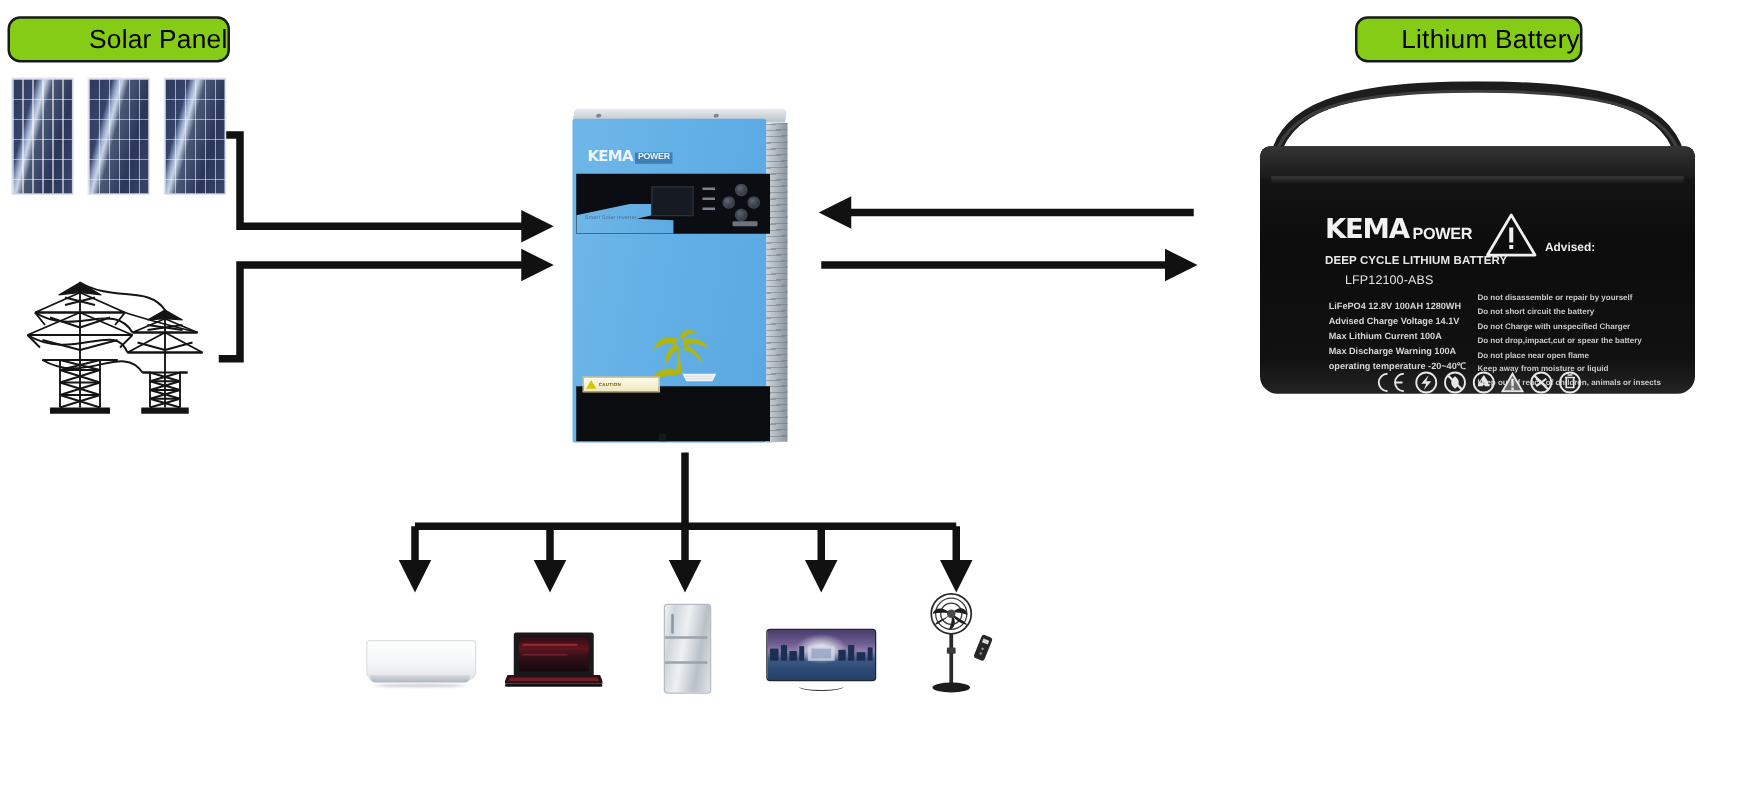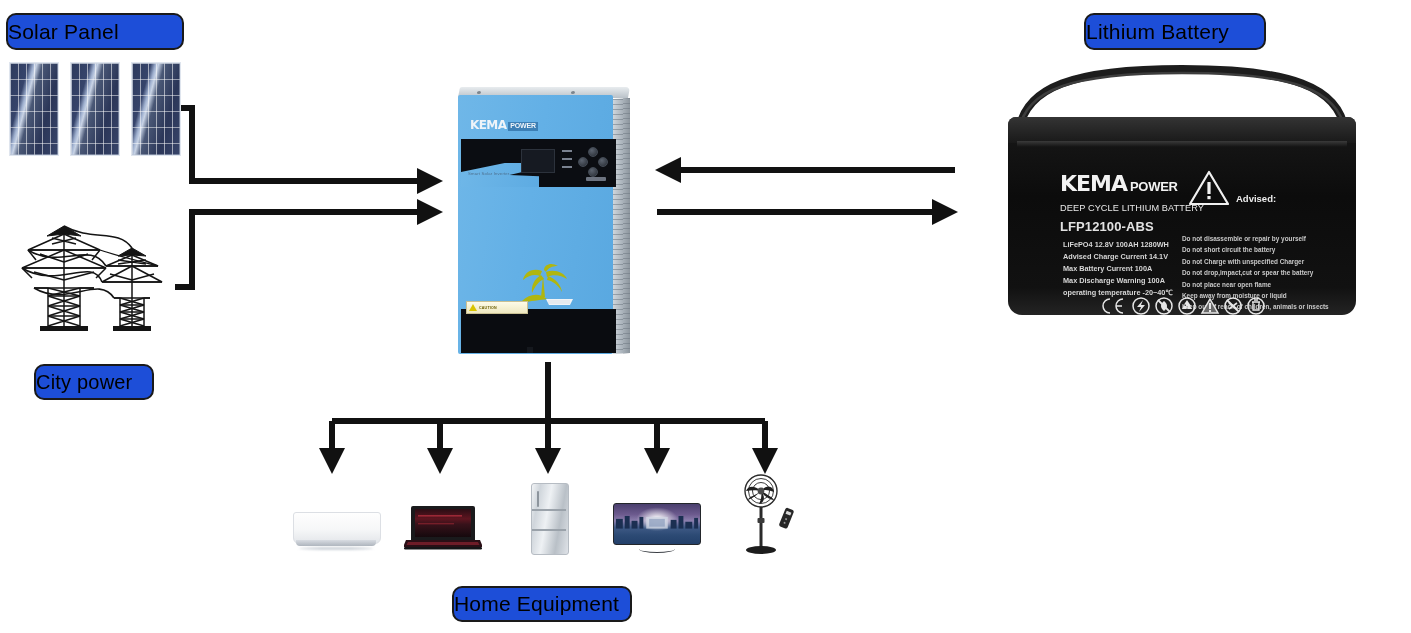--- a/index.html
+++ b/index.html
@@ -20,24 +20,24 @@
     left: 0; top: 0;
     width: 1411px;
     height: 633px;
   }
   
   .pill {
     position: absolute;
     box-sizing: border-box;
     border: 2.5px solid #1a1a1a;
     border-radius: 10px;
-    background: #1d4ed8;
+    background: #84cc16;
     display: flex;
     align-items: center;
-    justify-content: flex-start;
+    justify-content: flex-end;
     font-size: 21px;
     color: #000;
     white-space: nowrap;
     letter-spacing: 0.2px;
   }
   #pill-solar-panel   { left: 6px;   top: 13px;  width: 178px; height: 37px; }
   #pill-solar-inverter{ left: 448px; top: 13px;  width: 178px; height: 37px; }
   #pill-lithium       { left: 1084px;top: 13px;  width: 182px; height: 37px; }
   #pill-city-power    { left: 34px;  top: 364px; width: 120px; height: 36px; font-size: 20px;}
   #pill-home-equip    { left: 452px; top: 586px; width: 180px; height: 36px; }
@@ -162,25 +162,25 @@
     background: linear-gradient(to bottom,#3a3a3a,#131313);
   }
   .bat-face { position:absolute; left: 5px; top: 86px; width: 348px; height: 164px; }
   .bat-logo { position:absolute; left: 52px; top: 22px; display:flex; align-items:flex-end; gap:3px;}
   .bat-logo .k {
     font-size: 22px; font-weight: bold; color:#f2f2f2; letter-spacing:-1px; line-height:1;
     font-family:"DejaVu Sans", sans-serif;
   }
   .bat-logo .p { font-size: 13px; font-weight:bold; color:#f2f2f2; letter-spacing:-.3px; line-height:1.2;}
   .bat-title {
-    position:absolute; left: 52px; top: 52px; font-size: 9.2px; font-weight:normal;
+    position:absolute; left: 52px; top: 52px; font-size: 9.2px; font-weight:bold;
     color:#e8e8e8; letter-spacing:.1px; white-space:nowrap;
   }
   .bat-model {
-    position:absolute; left: 52px; top: 68px; font-size: 13px; font-weight:bold;
+    position:absolute; left: 68px; top: 68px; font-size: 10px; font-weight:normal;
     color:#e2e2e2; letter-spacing:.1px;
   }
   .bat-specs { position:absolute; left: 55px; top: 88px; }
   .bat-specs div { font-size: 7.3px; font-weight:bold; color:#d6d6d6; line-height: 1.64; white-space:nowrap;}
   .bat-warn-tri { position:absolute; left: 180px; top: 18px; width: 42px; height: 38px;}
   .bat-warn-label {
     position:absolute; left: 228px; top: 42px; font-size: 9.5px; font-weight:bold; color:#ededed;
   }
   .bat-warn-list { position:absolute; left: 174px; top: 82px; }
   .bat-warn-list div { font-size: 6.4px; color:#c9c9c9; line-height: 1.78; white-space:nowrap; font-weight:600;}
@@ -267,26 +267,20 @@
       <polygon points="657,474 644,448 670,448"></polygon>
       <polygon points="765,474 752,448 778,448"></polygon>
     </g>
   </svg>
 
   <div class="pill" id="pill-solar-panel">
     <span>Solar Panel</span>
   </div>
   <div class="pill" id="pill-lithium">
     <span>Lithium Battery</span>
-  </div>
-  <div class="pill" id="pill-city-power">
-    <span>City power</span>
-  </div>
-  <div class="pill" id="pill-home-equip">
-    <span>Home Equipment</span>
   </div>
 
   <div class="pv" id="pv1"></div>
   <div class="pv" id="pv2"></div>
   <div class="pv" id="pv3"></div>
 
   <svg id="pylons" viewBox="0 0 162 136">
     <g stroke="#141414" fill="none" stroke-width="1.5">
 
       <path d="M50 22 L33 32 L50 30 L50 22 Z M50 22 L67 32 L50 30 Z" fill="#141414" stroke-width="1"></path>
@@ -387,22 +381,22 @@
 
     <div class="bat-face">
       <div class="bat-logo">
         <span class="k">KEMA</span>
         <span class="p">POWER</span>
       </div>
       <div class="bat-title">DEEP CYCLE LITHIUM BATTERY</div>
       <div class="bat-model">LFP12100-ABS</div>
       <div class="bat-specs">
         <div>LiFePO4 12.8V 100AH 1280WH</div>
-        <div>Advised Charge Current 14.1V</div>
-        <div>Max Battery Current 100A</div>
+        <div>Advised Charge Voltage 14.1V</div>
+        <div>Max Lithium Current 100A</div>
         <div>Max Discharge Warning 100A</div>
         <div>operating temperature -20~40℃</div>
       </div>
 
       <svg class="bat-warn-tri" viewBox="0 0 42 38">
         <path d="M21 3 L40 35 L2 35 Z" fill="none" stroke="#f0f0f0" stroke-width="2.2" stroke-linejoin="round"></path>
         <rect x="19.4" y="13" width="3.2" height="12" fill="#f0f0f0"></rect>
         <rect x="19.4" y="27" width="3.2" height="3.2" fill="#f0f0f0"></rect>
       </svg>
       <div class="bat-warn-label">Advised:</div>

